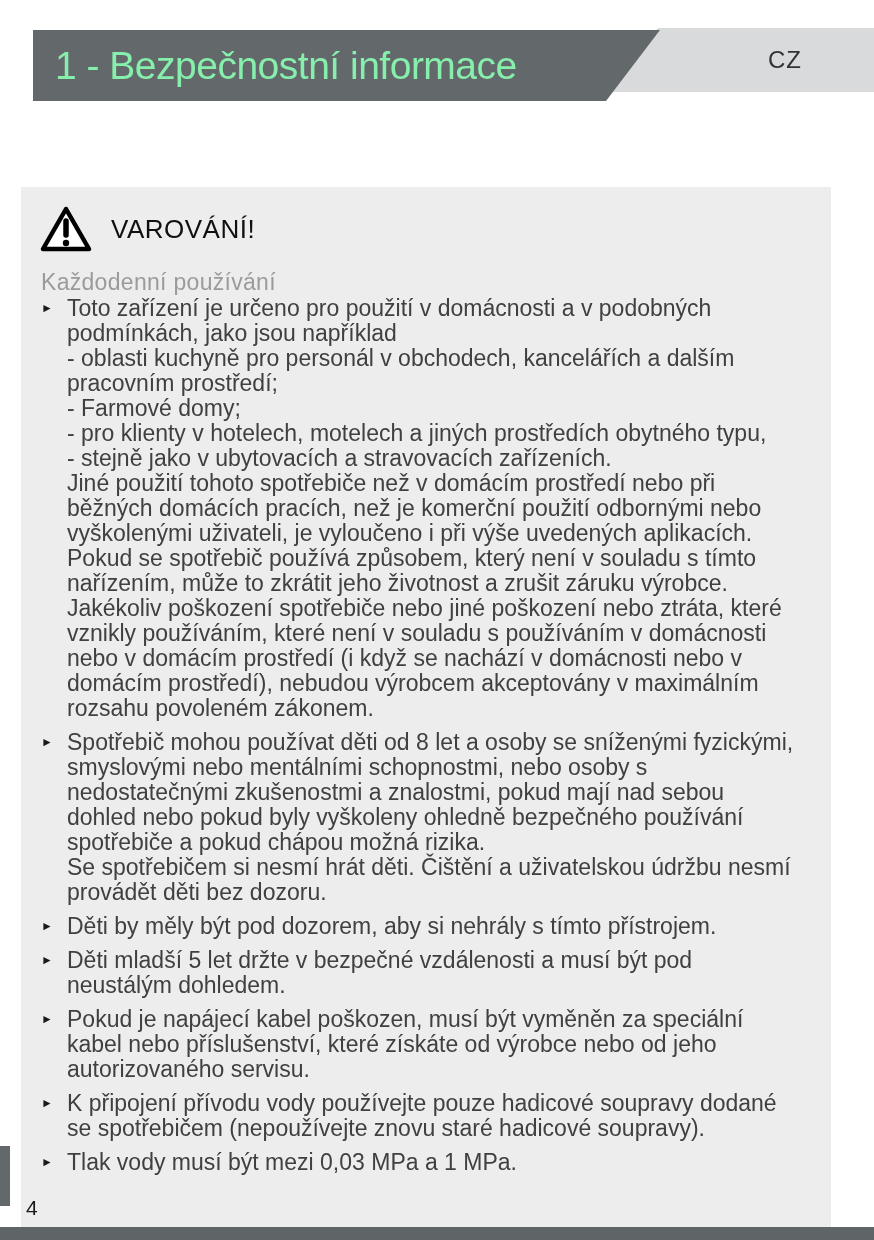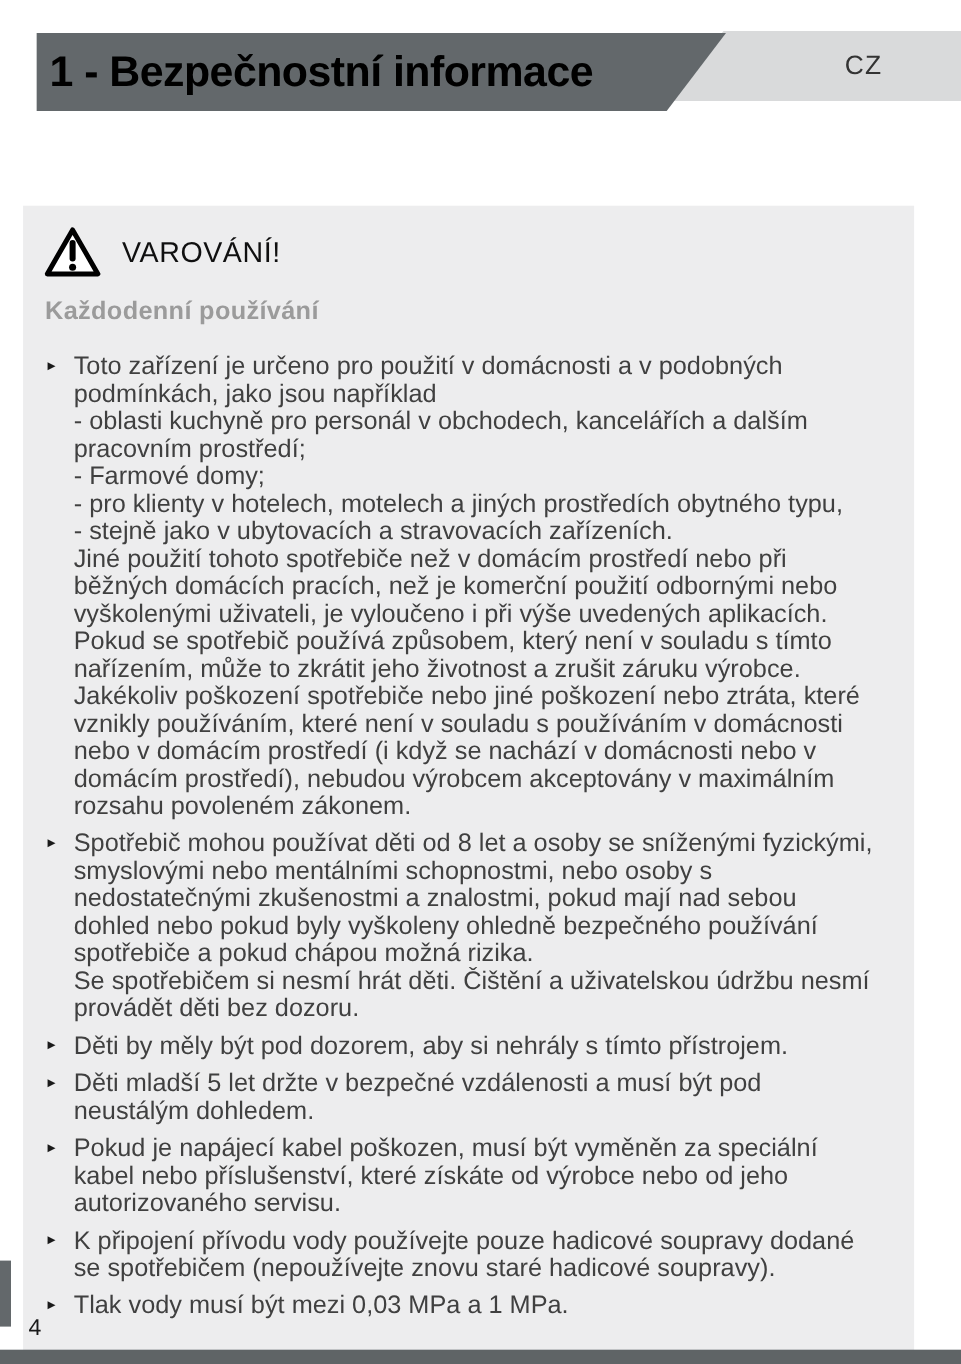--- a/index.html
+++ b/index.html
@@ -39,24 +39,24 @@
     top: 30px;
     left: 33px;
     width: 627px;
     height: 71px;
     background: var(--banner_dark, #63686b);
     clip-path: polygon(0 0, 100% 0, calc(100% - 54px) 100%, 0 100%);
     display: flex;
     align-items: center;
   }
   .page-title {
-    margin: 0 0 0 12px;
+    margin: 0 0 0 22px;
     font-size: 39px;
-    font-weight: 700;
-    color: #000000;
+    font-weight: 400;
+    color: #86efac;
     letter-spacing: -0.5px;
     white-space: nowrap;
   }
 
   
   .intro {
     position: absolute;
     top: 119px;
     left: 33px;
     width: 812px;
@@ -83,23 +83,23 @@
     align-items: center;
     gap: 18px;
     margin: 4px 0 12px 6px;
   }
   .warn-title {
     font-size: 26px;
     color: #101010;
     letter-spacing: 0.5px;
   }
   .section-title {
-    margin: 16px 0 24px 8px;
+    margin: 16px 0 0 8px;
     font-size: 23px;
-    font-weight: 700;
+    font-weight: 400;
     color: var(--section_heading, #9b9b9b);
     letter-spacing: 0.3px;
   }
   .bullets {
     list-style: none;
     margin: 0;
     padding: 0 0 0 8px;
   }
   .bullet {
     display: flex;

